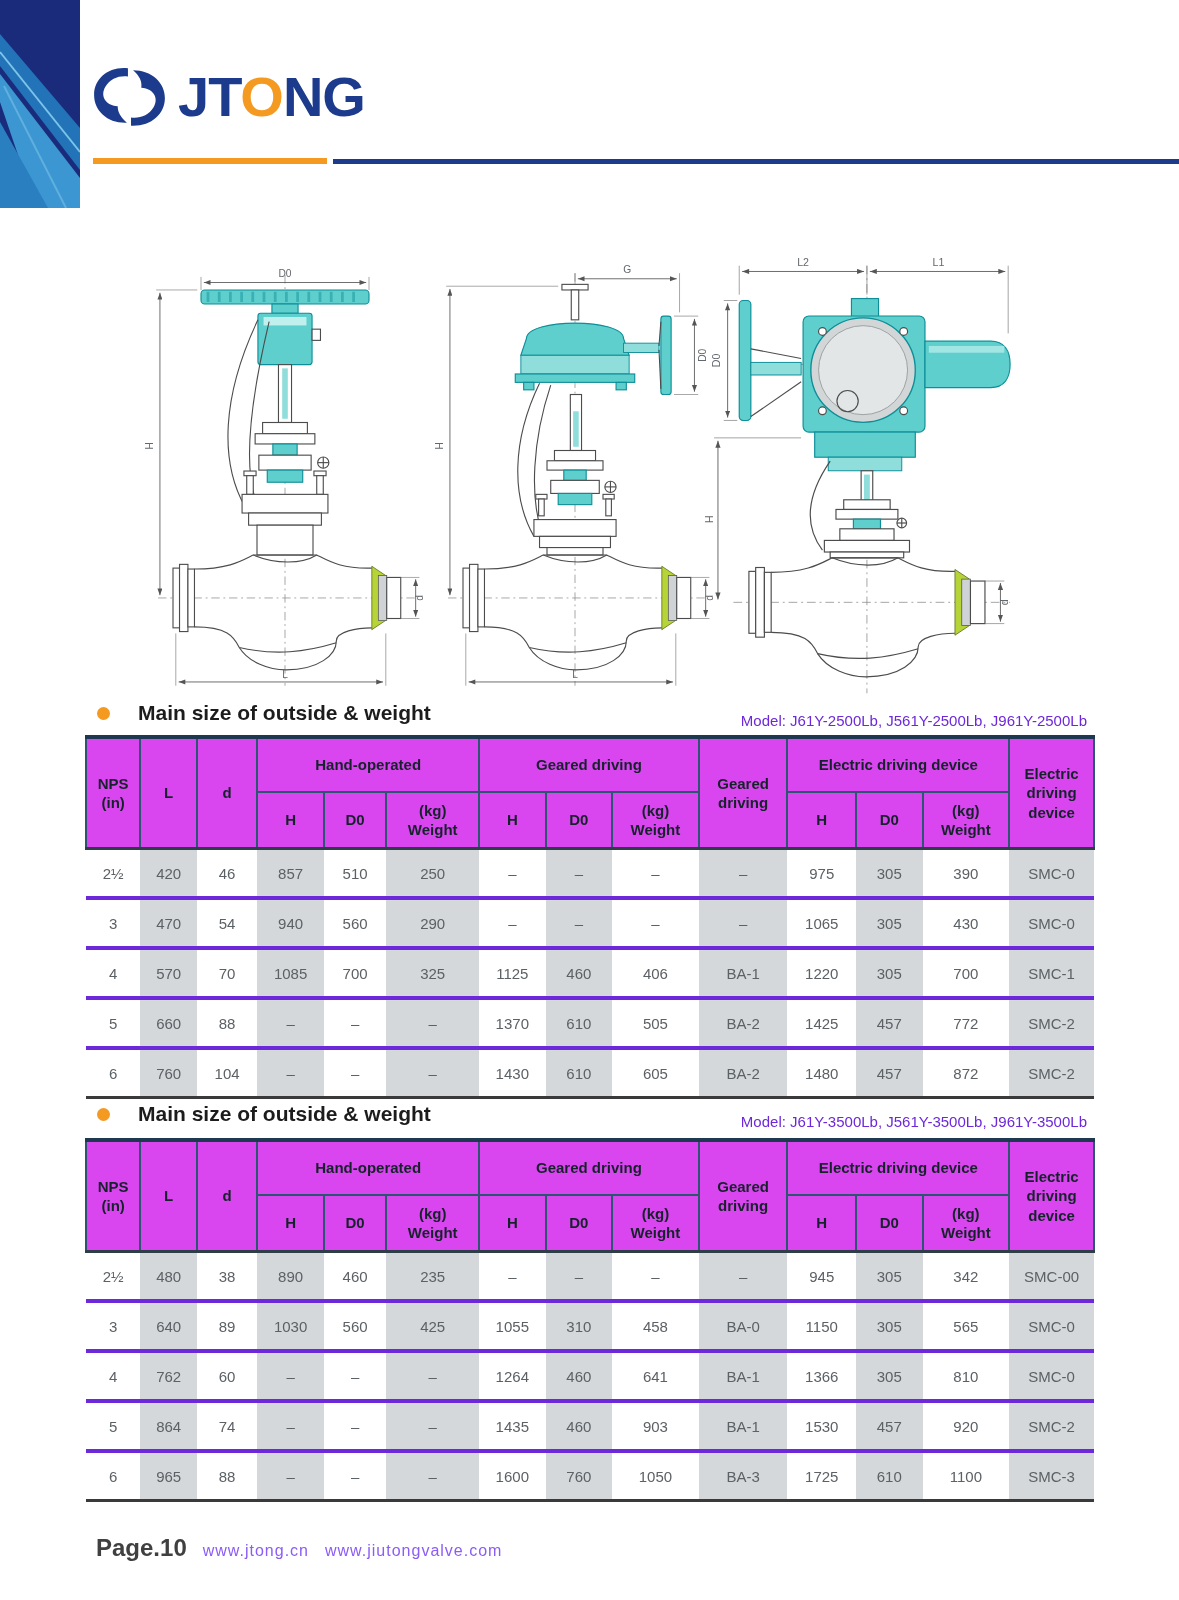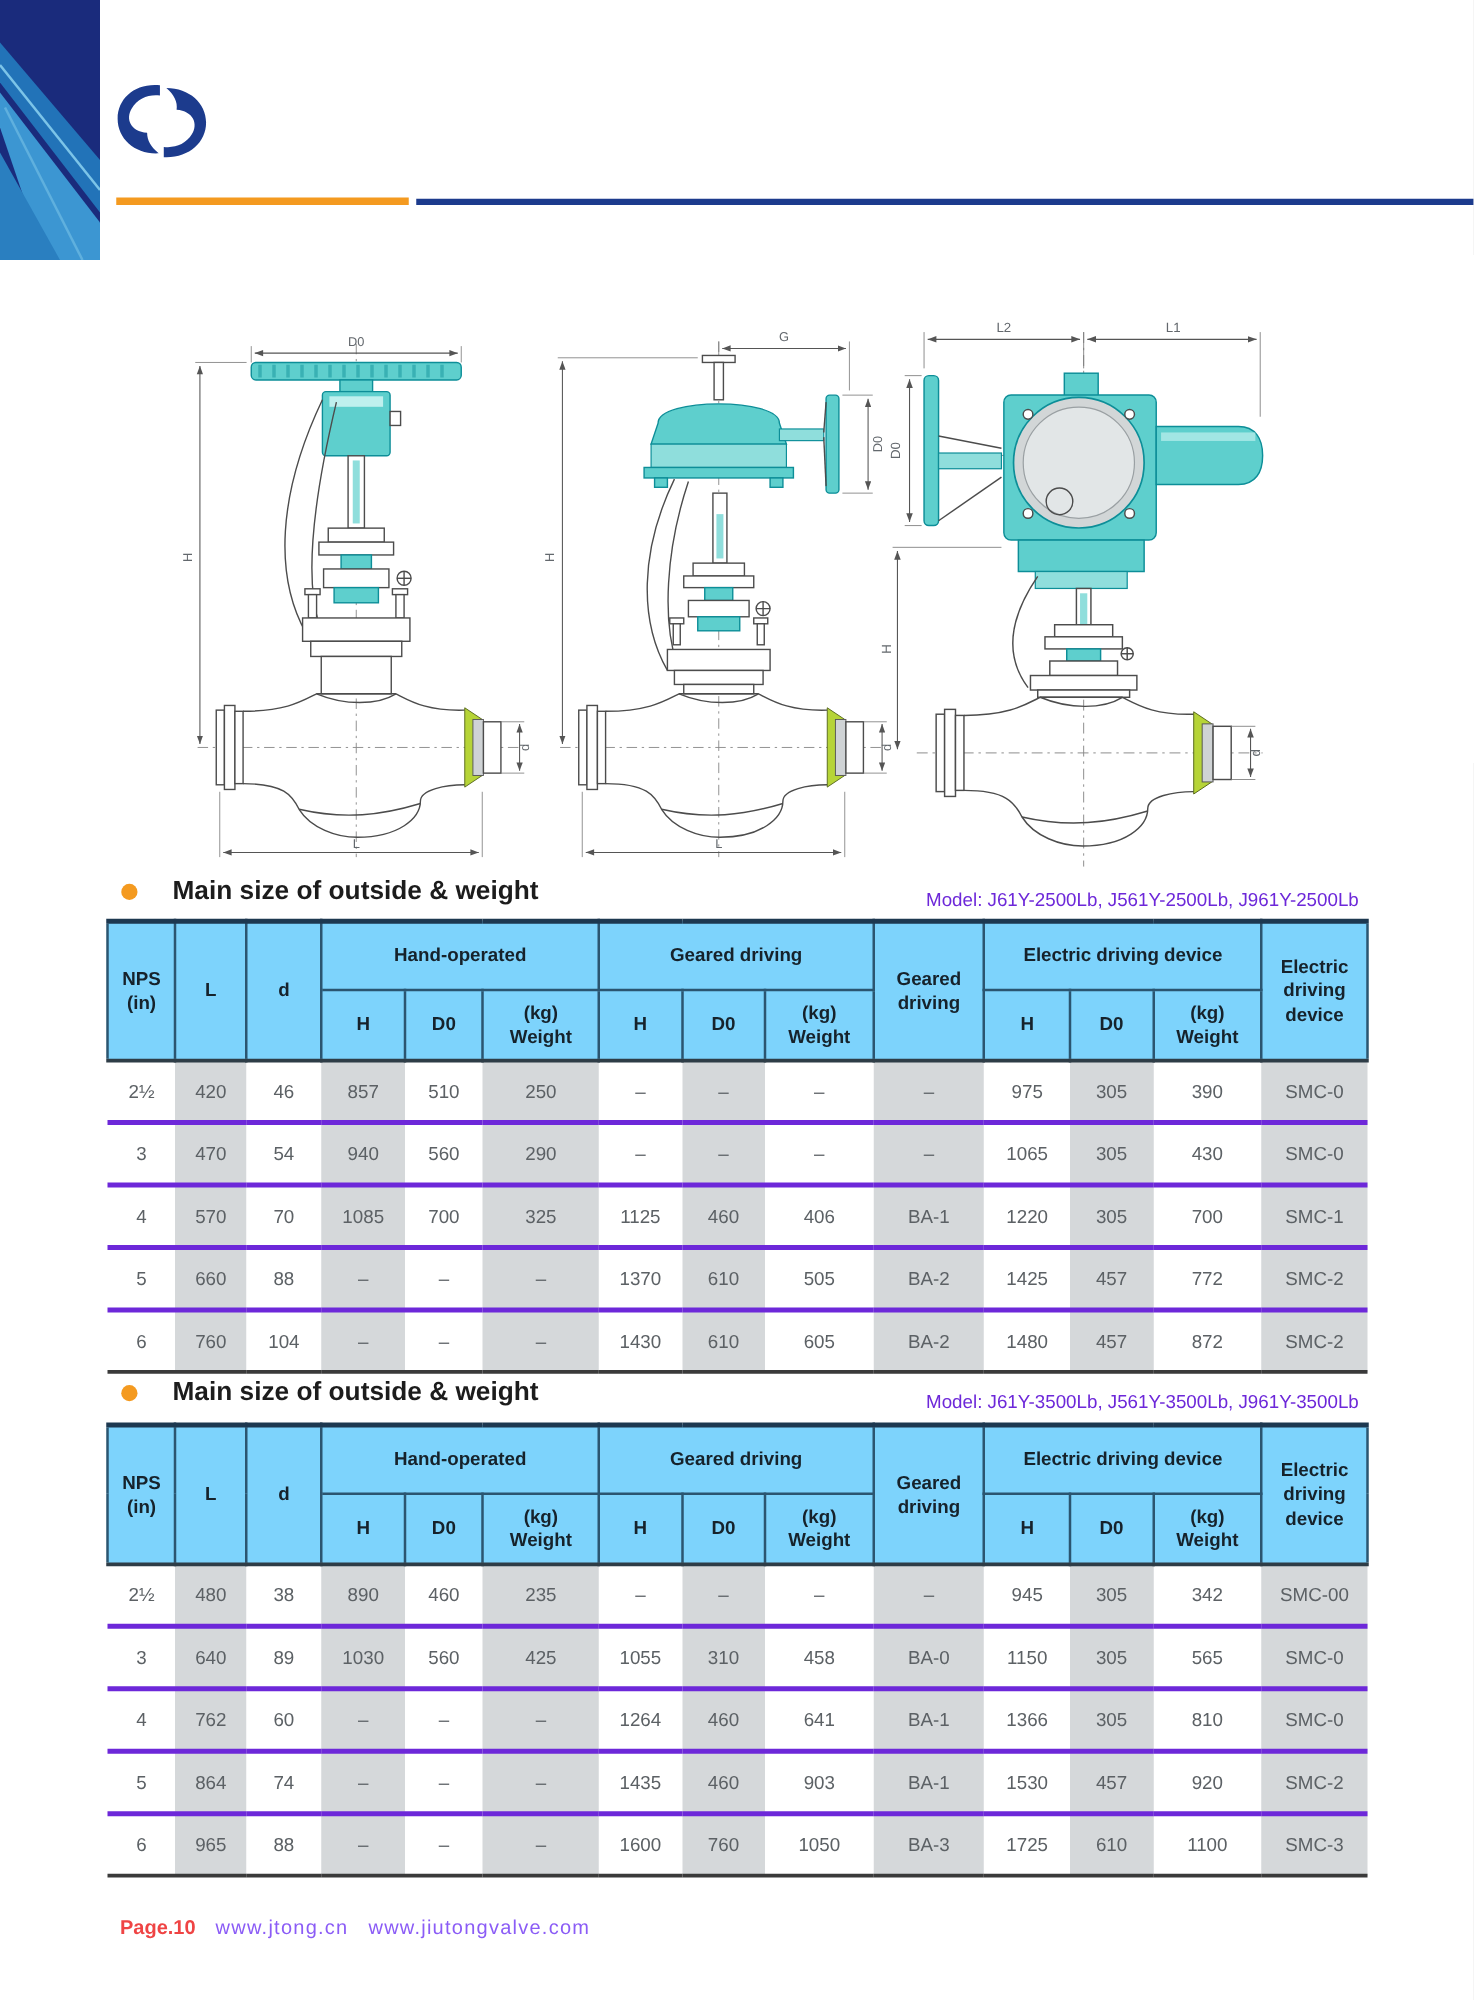--- a/index.html
+++ b/index.html
@@ -32,35 +32,35 @@
   
   .sec{position:absolute;left:97px;display:flex;align-items:center;gap:28px;}
   .sec .dot{width:13px;height:13px;border-radius:50%;background:#f49a20;}
   .sec .t{font-size:21px;font-weight:bold;color:#1c1c1c;}
   .model{position:absolute;right:92px;font-size:15px;color:#6d28d9;}
 
   
   .tblwrap{position:absolute;left:85px;width:1010px;}
   table.spec{border-collapse:collapse;width:1010px;table-layout:fixed;
              border-top:4px solid #1d3850;}
-  table.spec thead th{background:#7dd3fc;border:2px solid #2b5570;color:#16222b;
+  table.spec thead th{background:#d946ef;border:2px solid #2b5570;color:#16222b;
              font-size:15px;font-weight:bold;white-space:pre-line;line-height:1.3;
              padding:4px 2px;}
   table.spec thead tr:first-child th{height:44px;}
   table.spec thead tr:last-child th{height:46px;}
   table.spec thead{border-bottom:3px solid #2e3d47;}
   table.spec tbody td{border:none;text-align:center;font-size:15px;color:#5c6165;
              height:46px;padding:0;}
   table.spec tbody tr{border-bottom:4px solid #6d28d9;}
   table.spec tbody tr:last-child{border-bottom:3px solid #3a3a3a;}
   td.shade{background:#d5d8da;}
 
   
   .footer{position:absolute;left:96px;top:1534px;display:flex;align-items:baseline;gap:16px;}
-  .footer .pg{font-size:16px;font-weight:800;color:#ef4444;}
+  .footer .pg{font-size:24px;font-weight:800;color:#404040;}
   .footer .lnk{font-size:16px;color:#8b5cf6;letter-spacing:1px;}
 </style>
 </head>
 <body>
 
 <div id="page">
 
   <svg class="corner" width="80" height="208" viewBox="0 0 80 208">
     <rect width="80" height="208" fill="#1a2b7c"></rect>
     <polygon points="0,34 80,128 80,170 0,66" fill="#2273b8"></polygon>
@@ -68,20 +68,21 @@
     <polygon points="0,122 48,208 0,208" fill="#2a7fc0"></polygon>
     <line x1="0" y1="52" x2="80" y2="152" stroke="#7cc4e8" stroke-width="2"></line>
     <line x1="4" y1="86" x2="66" y2="208" stroke="#5fb0de" stroke-width="2"></line>
   </svg>
 
   <div class="logo">
     <svg width="80" height="66" viewBox="0 0 78 64">
       <path d="M37 4 C18 2 4 14 4 30 C4 46 18 58 36 57 C30 52 27 47 27 41 C14 40 10 30 15 22 C20 14 28 11 37 12 Z" fill="#1c3b8d"></path>
       <path d="M40 60 C59 61 73 49 73 33 C73 18 60 6 42 6 C48 11 51 17 50 23 C63 24 67 34 62 42 C57 50 49 53 40 52 Z" fill="#1c3b8d"></path>
     </svg>
+    <div class="logo-text"><span>JT</span><span class="o">O</span><span>NG</span></div>
   </div>
   <div class="rule-orange"></div>
   <div class="rule-navy"></div>
 
   <svg class="drw" style="left:145px;width:280px;" viewBox="0 0 300 460">
     <defs>
       <marker id="d1e" markerWidth="9" markerHeight="8" refX="8" refY="3" orient="auto">
           <path d="M0 0L8 3L0 6Z" fill="#555"></path>
         </marker>
       <marker id="d1s" markerWidth="9" markerHeight="8" refX="0" refY="3" orient="auto">

